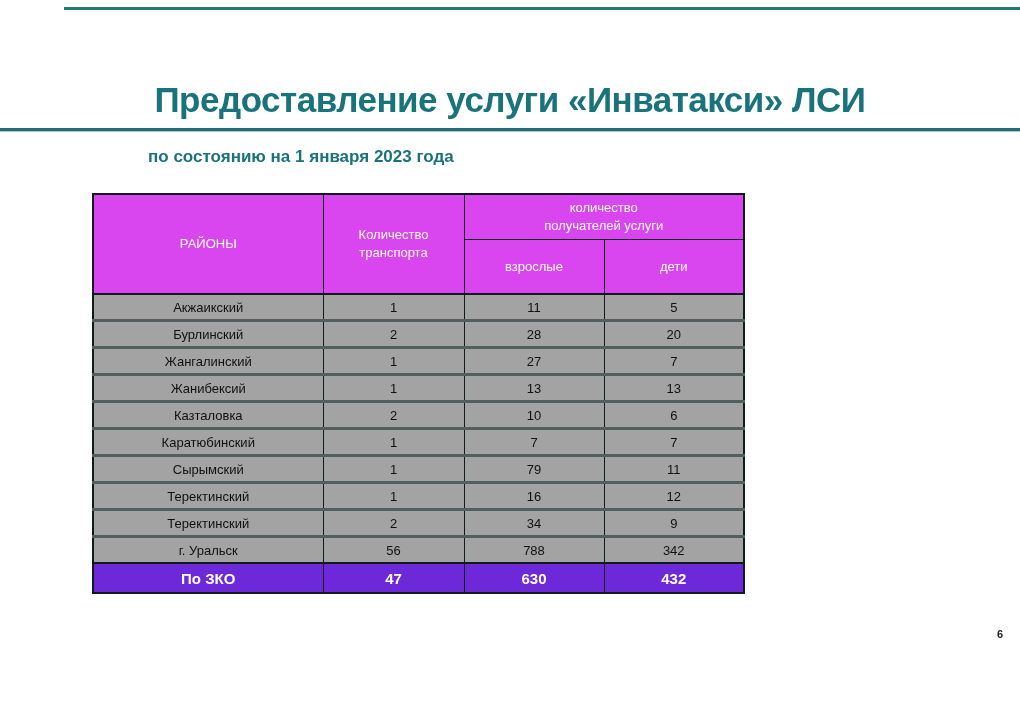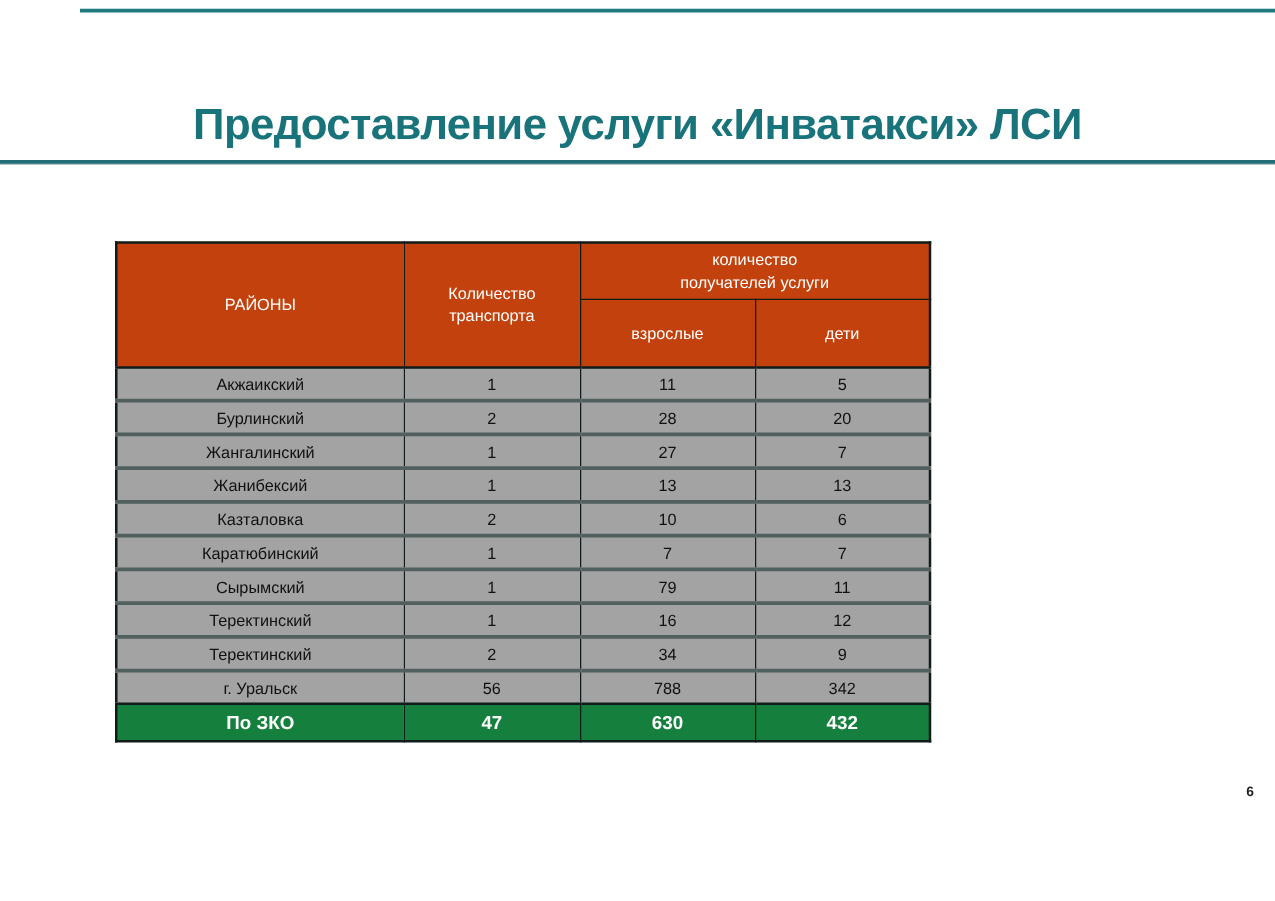--- a/index.html
+++ b/index.html
@@ -24,53 +24,54 @@
     position:absolute; top:147px; left:148px;
     font-size:17px; font-weight:bold; color:#19737a; white-space:nowrap;
   }
   .tbl-wrap { position:absolute; top:193px; left:92px; }
   table.data {
     border-collapse:collapse; width:651px; table-layout:fixed;
     border:2px solid #101c1c;
   }
   .data th, .data td { text-align:center; vertical-align:middle; padding:0; }
   .data thead th {
-    background:#c2410c; color:#ffffff; font-weight:normal; font-size:13px;
+    background:#d946ef; color:#ffffff; font-weight:normal; font-size:13px;
     border:1px solid #101c1c; line-height:1.35;
   }
   .data thead tr.grp th.span-th { height:44px; }
   .data thead tr.sub th { height:53px; }
   .hw  { width:110px; margin:0 auto; }
   .hw2 { width:145px; margin:0 auto; }
   .data tbody td {
     font-size:13px; color:#111111; background:#a3a3a3; height:24px;
     border-left:1px solid #101c1c; border-right:1px solid #101c1c;
     border-top:3px solid #51605f;
   }
   .data tbody tr.first td { border-top:2px solid #101c1c; }
   .data tr.total td {
-    background:#15803d; color:#ffffff; font-weight:bold; font-size:15px;
+    background:#6d28d9; color:#ffffff; font-weight:bold; font-size:15px;
     height:28px; border:1px solid #101c1c; border-top:2px solid #101c1c;
   }
   .page-number {
     position:absolute; top:628px; left:997px;
     font-size:11px; font-weight:bold; color:#222222;
   }
 </style>
 </head>
 <body>
 
 <div class="slide">
 
   <div class="top-line"></div>
 
   <div class="title">Предоставление услуги «Инватакси» ЛСИ</div>
 
   <div class="divider"></div>
 
+  <div class="subtitle">по состоянию на 1 января 2023 года</div>
 
   <div class="tbl-wrap">
     <table class="data">
       <colgroup>
         <col style="width:230px">
           <col style="width:141px">
           <col style="width:140px">
           <col style="width:140px">
       </colgroup>
       <thead>

